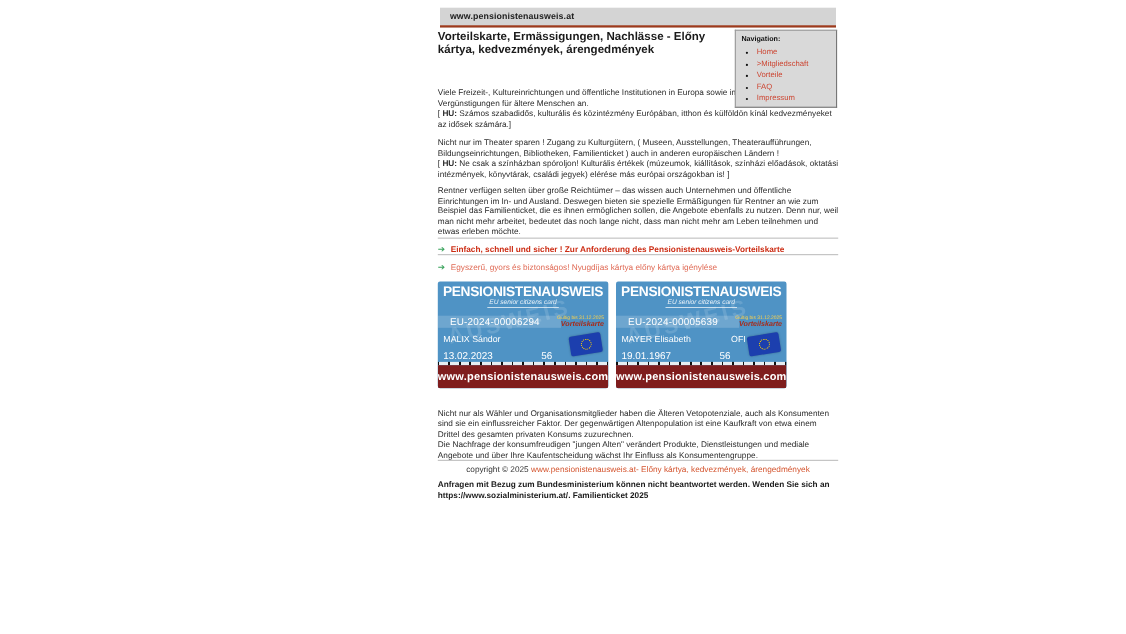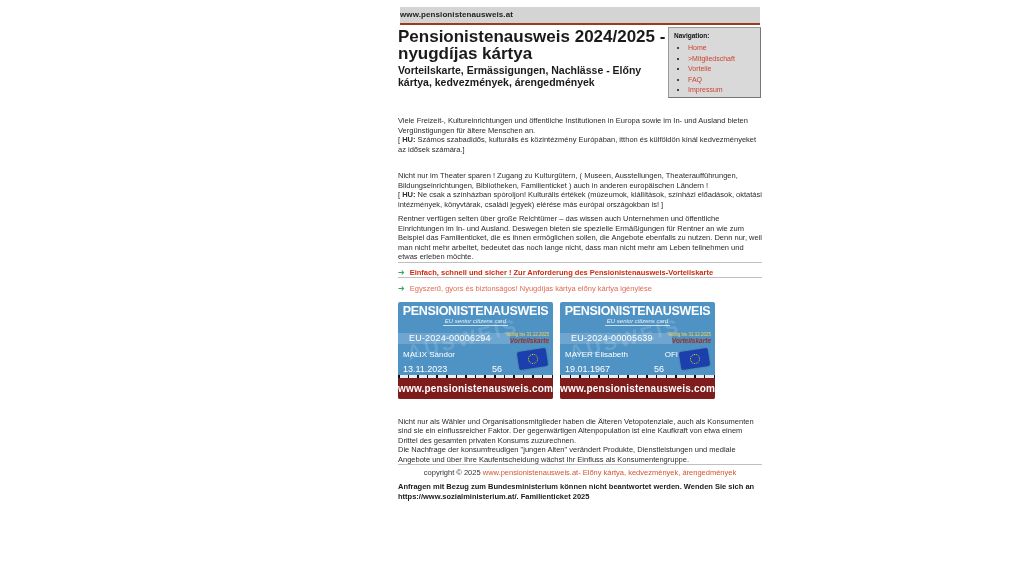--- a/index.html
+++ b/index.html
@@ -5,21 +5,21 @@
   * { margin:0; padding:0; box-sizing:border-box; }
   html,body { width:1024px; height:576px; background:#ffffff; overflow:hidden;
               font-family:"Liberation Sans", sans-serif; }
   .page { position:relative; width:1024px; height:576px; background:#ffffff; }
   .content { position:absolute; left:398px; top:0; width:364px; }
 
   
   .urlbar { margin-top:7px; margin-left:2px; width:360px; height:18px;
             background:#d4d4d4; border-bottom:2px solid #9e3a1c;
             font-size:8px; font-weight:bold; color:#222; line-height:16px;
-            letter-spacing:.1px; }
+            padding-left:9px; letter-spacing:.1px; }
 
   
   .crumb { margin-top:8px; font-size:7.5px; color:#555; }
   .crumb a { color:#cc3311; font-weight:bold; text-decoration:none; }
 
   
   .navbox { position:absolute; left:270px; top:27px; width:93px; height:71px;
             background:#d9d9d9; border:1px solid #9a9a9a;
             border-right-color:#777; border-bottom-color:#777; padding:4px 5px; }
   .navbox .navtitle { font-size:6.5px; font-weight:bold; color:#111; }
@@ -27,21 +27,21 @@
   .navbox li { font-size:7px; line-height:10.5px; color:#111; }
   .navbox li a { color:#cc4430; text-decoration:none; }
 
   h1.title { margin-top:3px; font-size:17px; line-height:17px; color:#1a1a1a;
              font-weight:bold; white-space:pre-line; width:300px; }
   .subtitle { margin-top:3px; font-size:10.5px; line-height:11.5px; font-weight:bold;
               color:#1a1a1a; white-space:pre-line; width:270px; }
 
   p.body { font-size:7.5px; line-height:9.5px; color:#2b2b2b; width:364px; }
   .p1 { margin-top:28px; }
-  .p2 { margin-top:17px; }
+  .p2 { margin-top:8px; }
   .p3 { margin-top:5px; }
   .p4 { margin-top:18px; white-space:pre-line; }
   .hu-label { font-weight:bold; }
 
   hr.rule { border:none; border-top:1px solid #bfbfbf; margin:0; width:364px; }
   .rule1 { margin-top:7px; } .rule2 { margin-top:5px; } .rule3 { margin-top:14px; }
 
   .linkrow { margin-top:5px; font-size:7.5px; display:flex; align-items:center; }
   .linkrow .arrow { color:#3aa35c; font-size:8px; margin-right:5px; }
   .linkrow.first a { color:#cc2b12; font-weight:bold; text-decoration:none;text-align:center; }
@@ -105,22 +105,20 @@
       <div class="navtitle">Navigation:</div>
       <ul>
         <li><a href="#">Home</a></li>
         <li><a href="#">&gt;Mitgliedschaft</a></li>
         <li><a href="#">Vorteile</a></li>
         <li><a href="#">FAQ</a></li>
         <li><a href="#">Impressum</a></li>
       </ul>
     </div>
 
-    <h1 class="title">Pensionistenausweis 2024/2025 -
-nyugdíjas kártya</h1>
     <div class="subtitle">Vorteilskarte, Ermässigungen, Nachlässe - Előny
 kártya, kedvezmények, árengedmények</div>
 
     <p class="body p1">
       <span style="display:block">Viele Freizeit-, Kultureinrichtungen und öffentliche Institutionen in Europa sowie im In- und Ausland bieten Vergünstigungen für ältere Menschen an.</span>
       <span>[ </span><span class="hu-label">HU:</span><span> Számos szabadidős, kulturális és közintézmény Európában, itthon és külföldön kínál kedvezményeket az idősek számára.]</span>
     </p>
 
     <p class="body p2">
       <span style="display:block">Nicht nur im Theater sparen ! Zugang zu Kulturgütern, ( Museen, Ausstellungen, Theateraufführungen, Bildungseinrichtungen, Bibliotheken, Familienticket ) auch in anderen europäischen Ländern !</span>
@@ -149,21 +147,21 @@
         <div class="numband">EU-2024-00006294</div>
         <div class="validbox">
           <div class="valid">Gültig bis 31.12.2025</div>
           <div class="ctype">Vorteilskarte</div>
         </div>
         <div class="cname">
           <span>MALIX  Sándor</span>
           <span class="extra"></span>
         </div>
         <div class="cdate">
-          <span>13.11.2023</span>
+          <span>13.02.2023</span>
           <span class="cage">56</span>
         </div>
         <div class="flag">
             <div class="stars"></div>
           </div>
         <div class="ruler"></div>
         <div class="cfoot">www.pensionistenausweis.com</div>
       </div>
 
       <div class="card">

